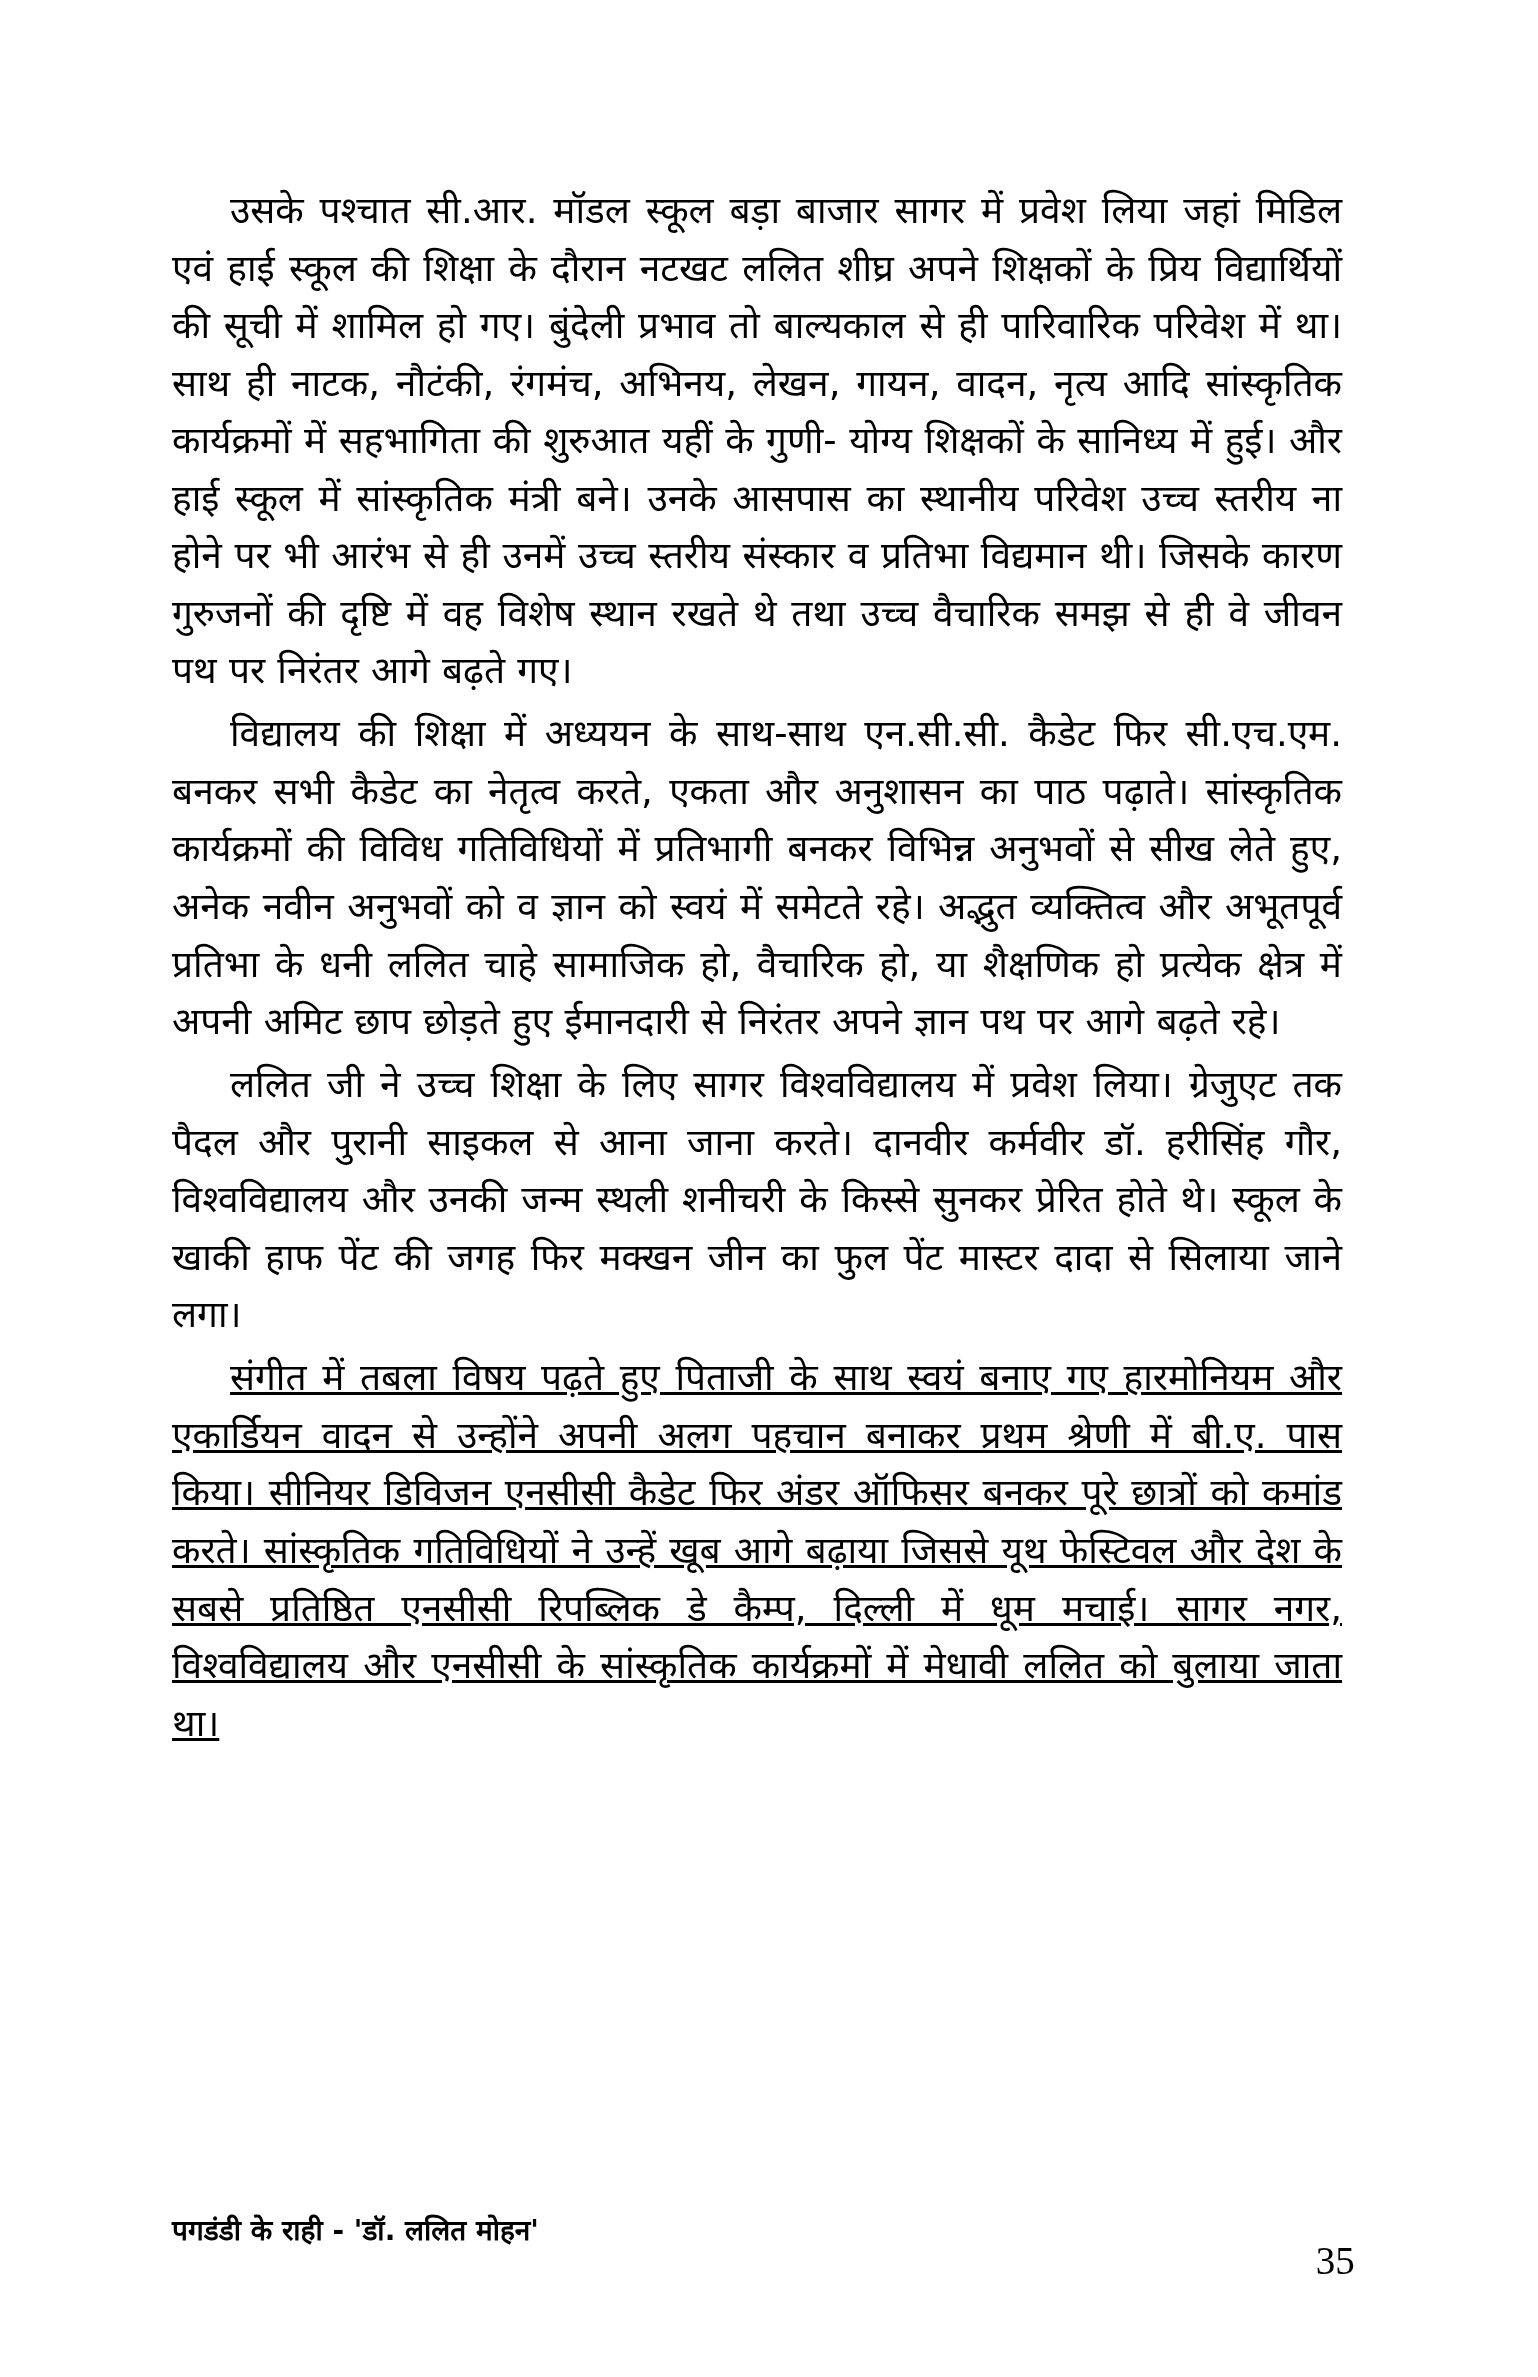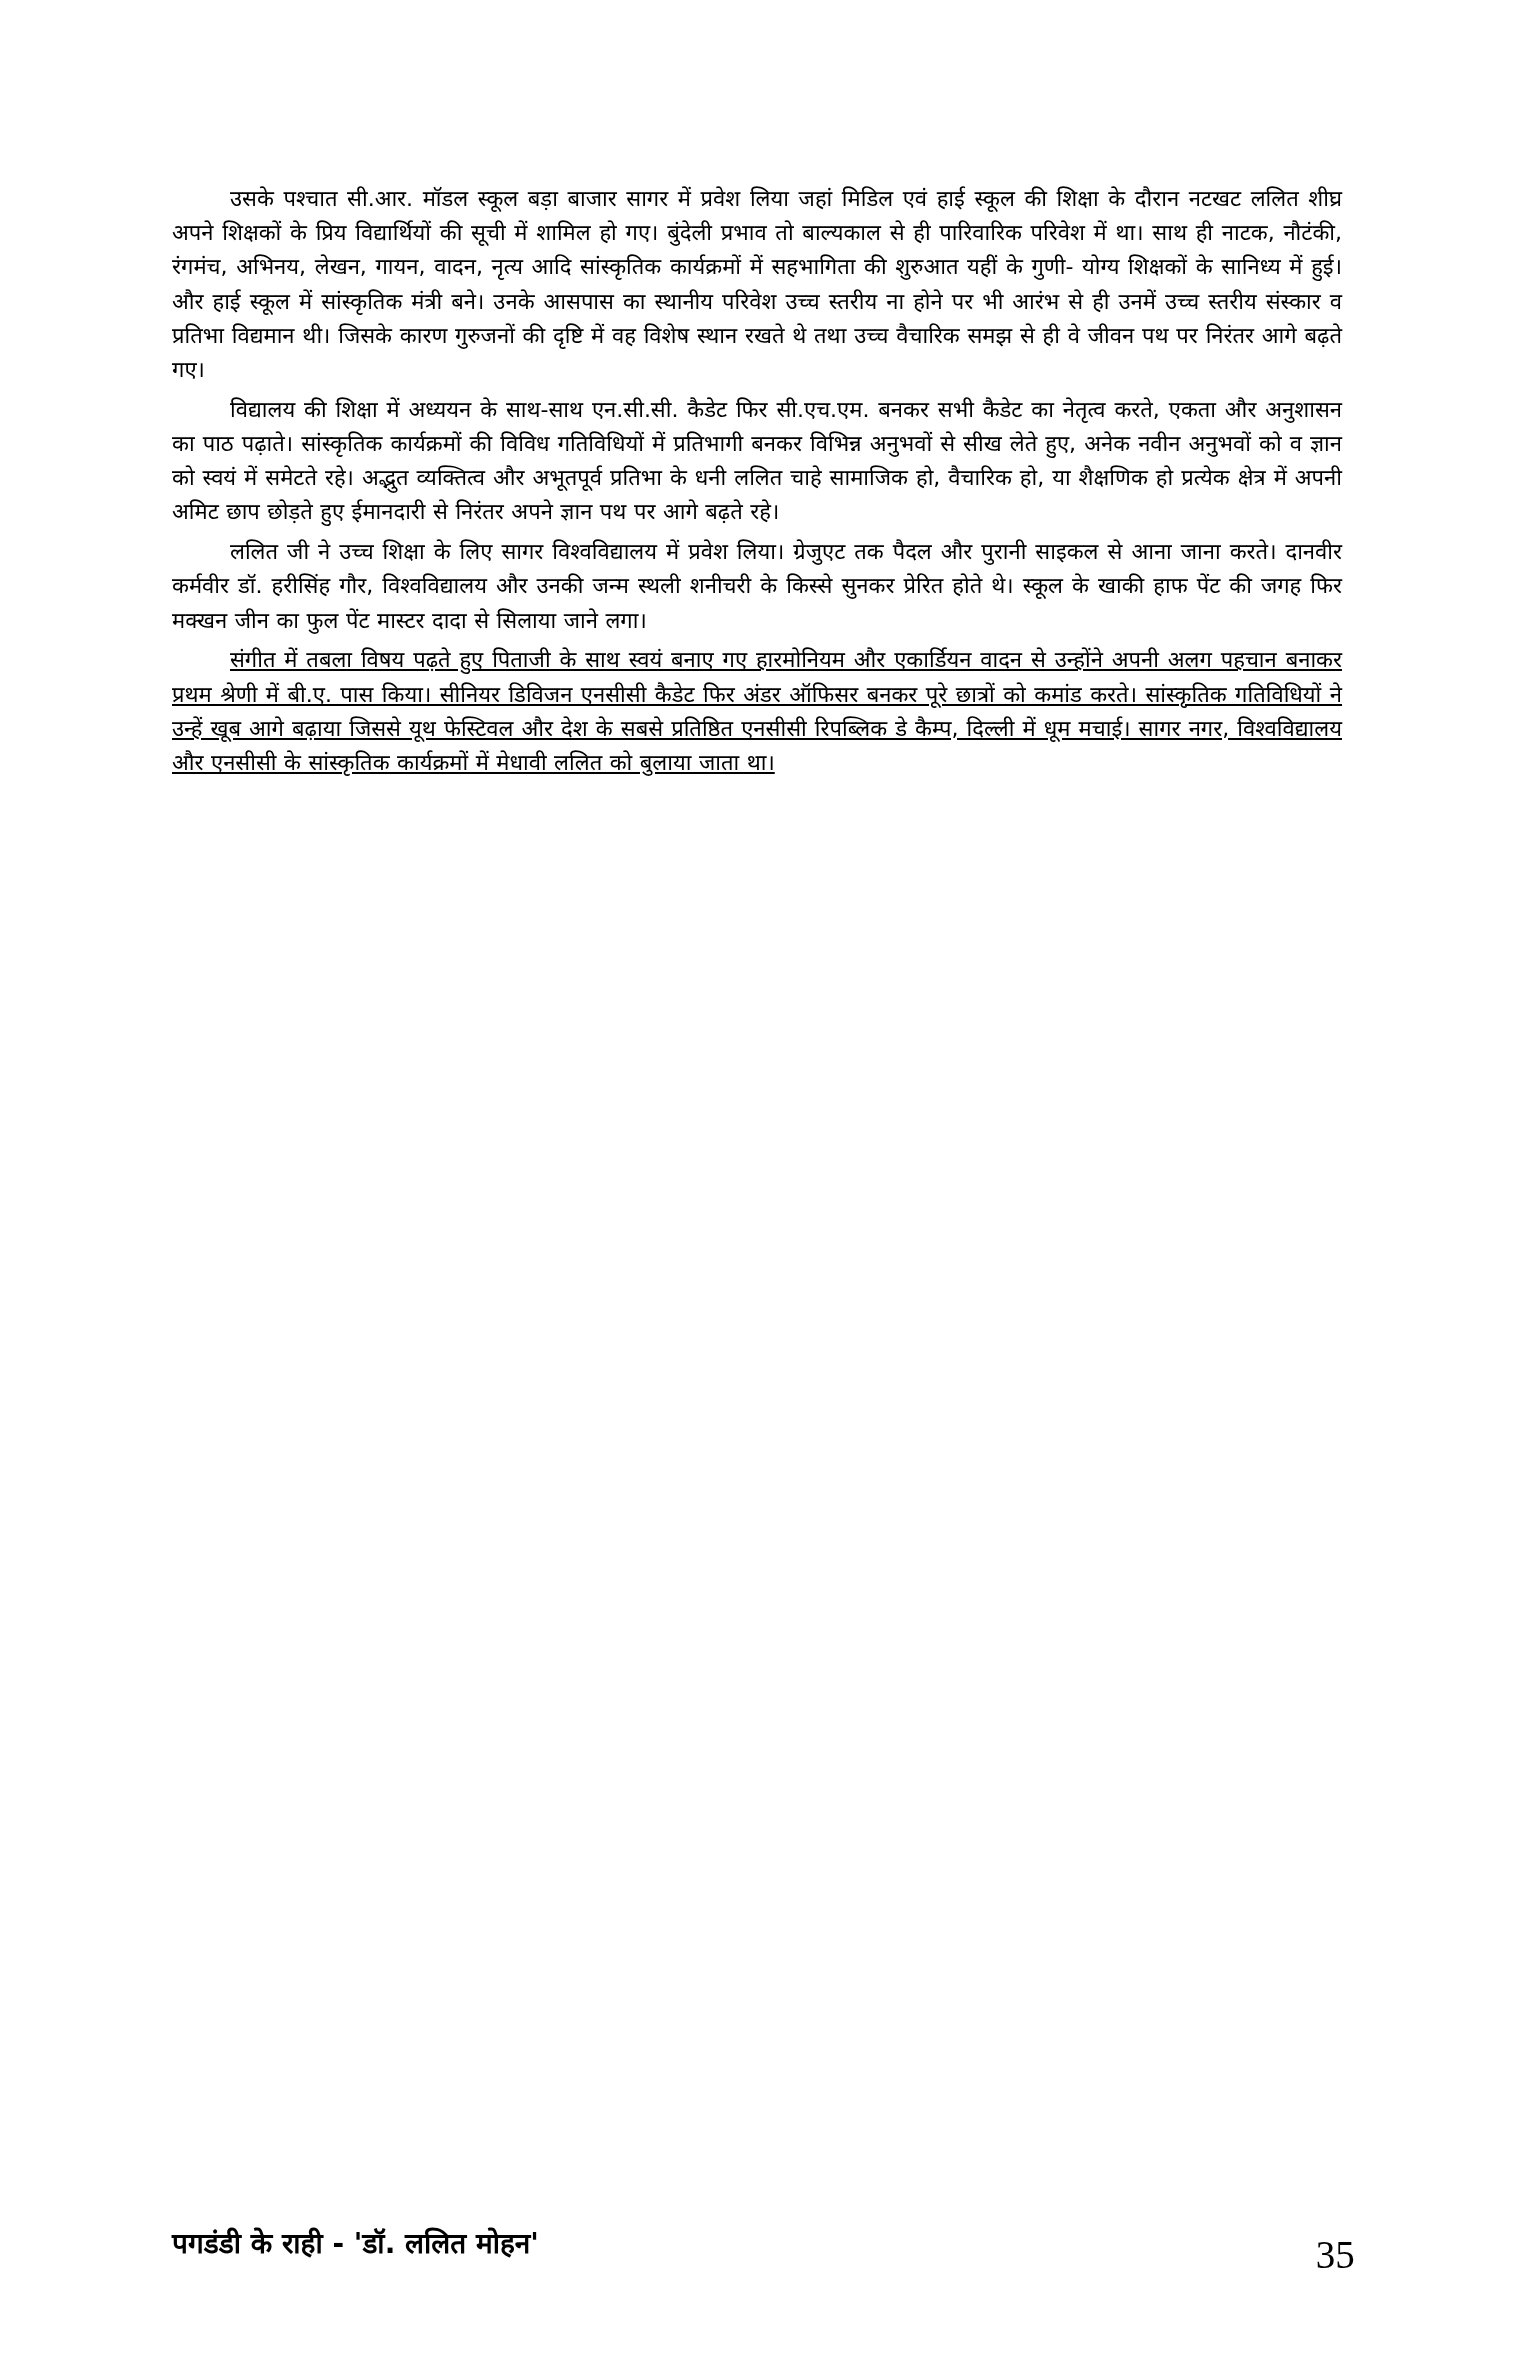--- a/index.html
+++ b/index.html
@@ -25,42 +25,42 @@
     padding: 0;
   }
   .content {
     position: absolute;
     left: 172px;
     top: 182px;
     width: 1170px;
   }
   p.para {
     margin: 0 0 5.6px 0;
-    font-size: 22px;
+    font-size: 37px;
     line-height: 1.555;
     text-align: justify;
     text-justify: inter-word;
     text-indent: 58px;
     font-family: "DejaVu Sans", "Liberation Sans", sans-serif;
     font-weight: 400;
     letter-spacing: 0px;
     word-spacing: 0.5px;
   }
   p.para:last-child {
     margin-bottom: 16px;
     text-decoration: underline;
   }
   .footer {
     position: absolute;
     left: 172px;
     right: 172px;
-    bottom: 110px;
+    bottom: 116px;
     height: 47px;
     display: flex;
-    align-items: center;
+    align-items: flex-start;
     justify-content: space-between;
   }
   .footer-title {
     font-family: "DejaVu Sans", "Liberation Sans", sans-serif;
     font-weight: 700;
     font-size: 28px;
     line-height: 1.2;
     color: #000;
   }
   .footer-page {

